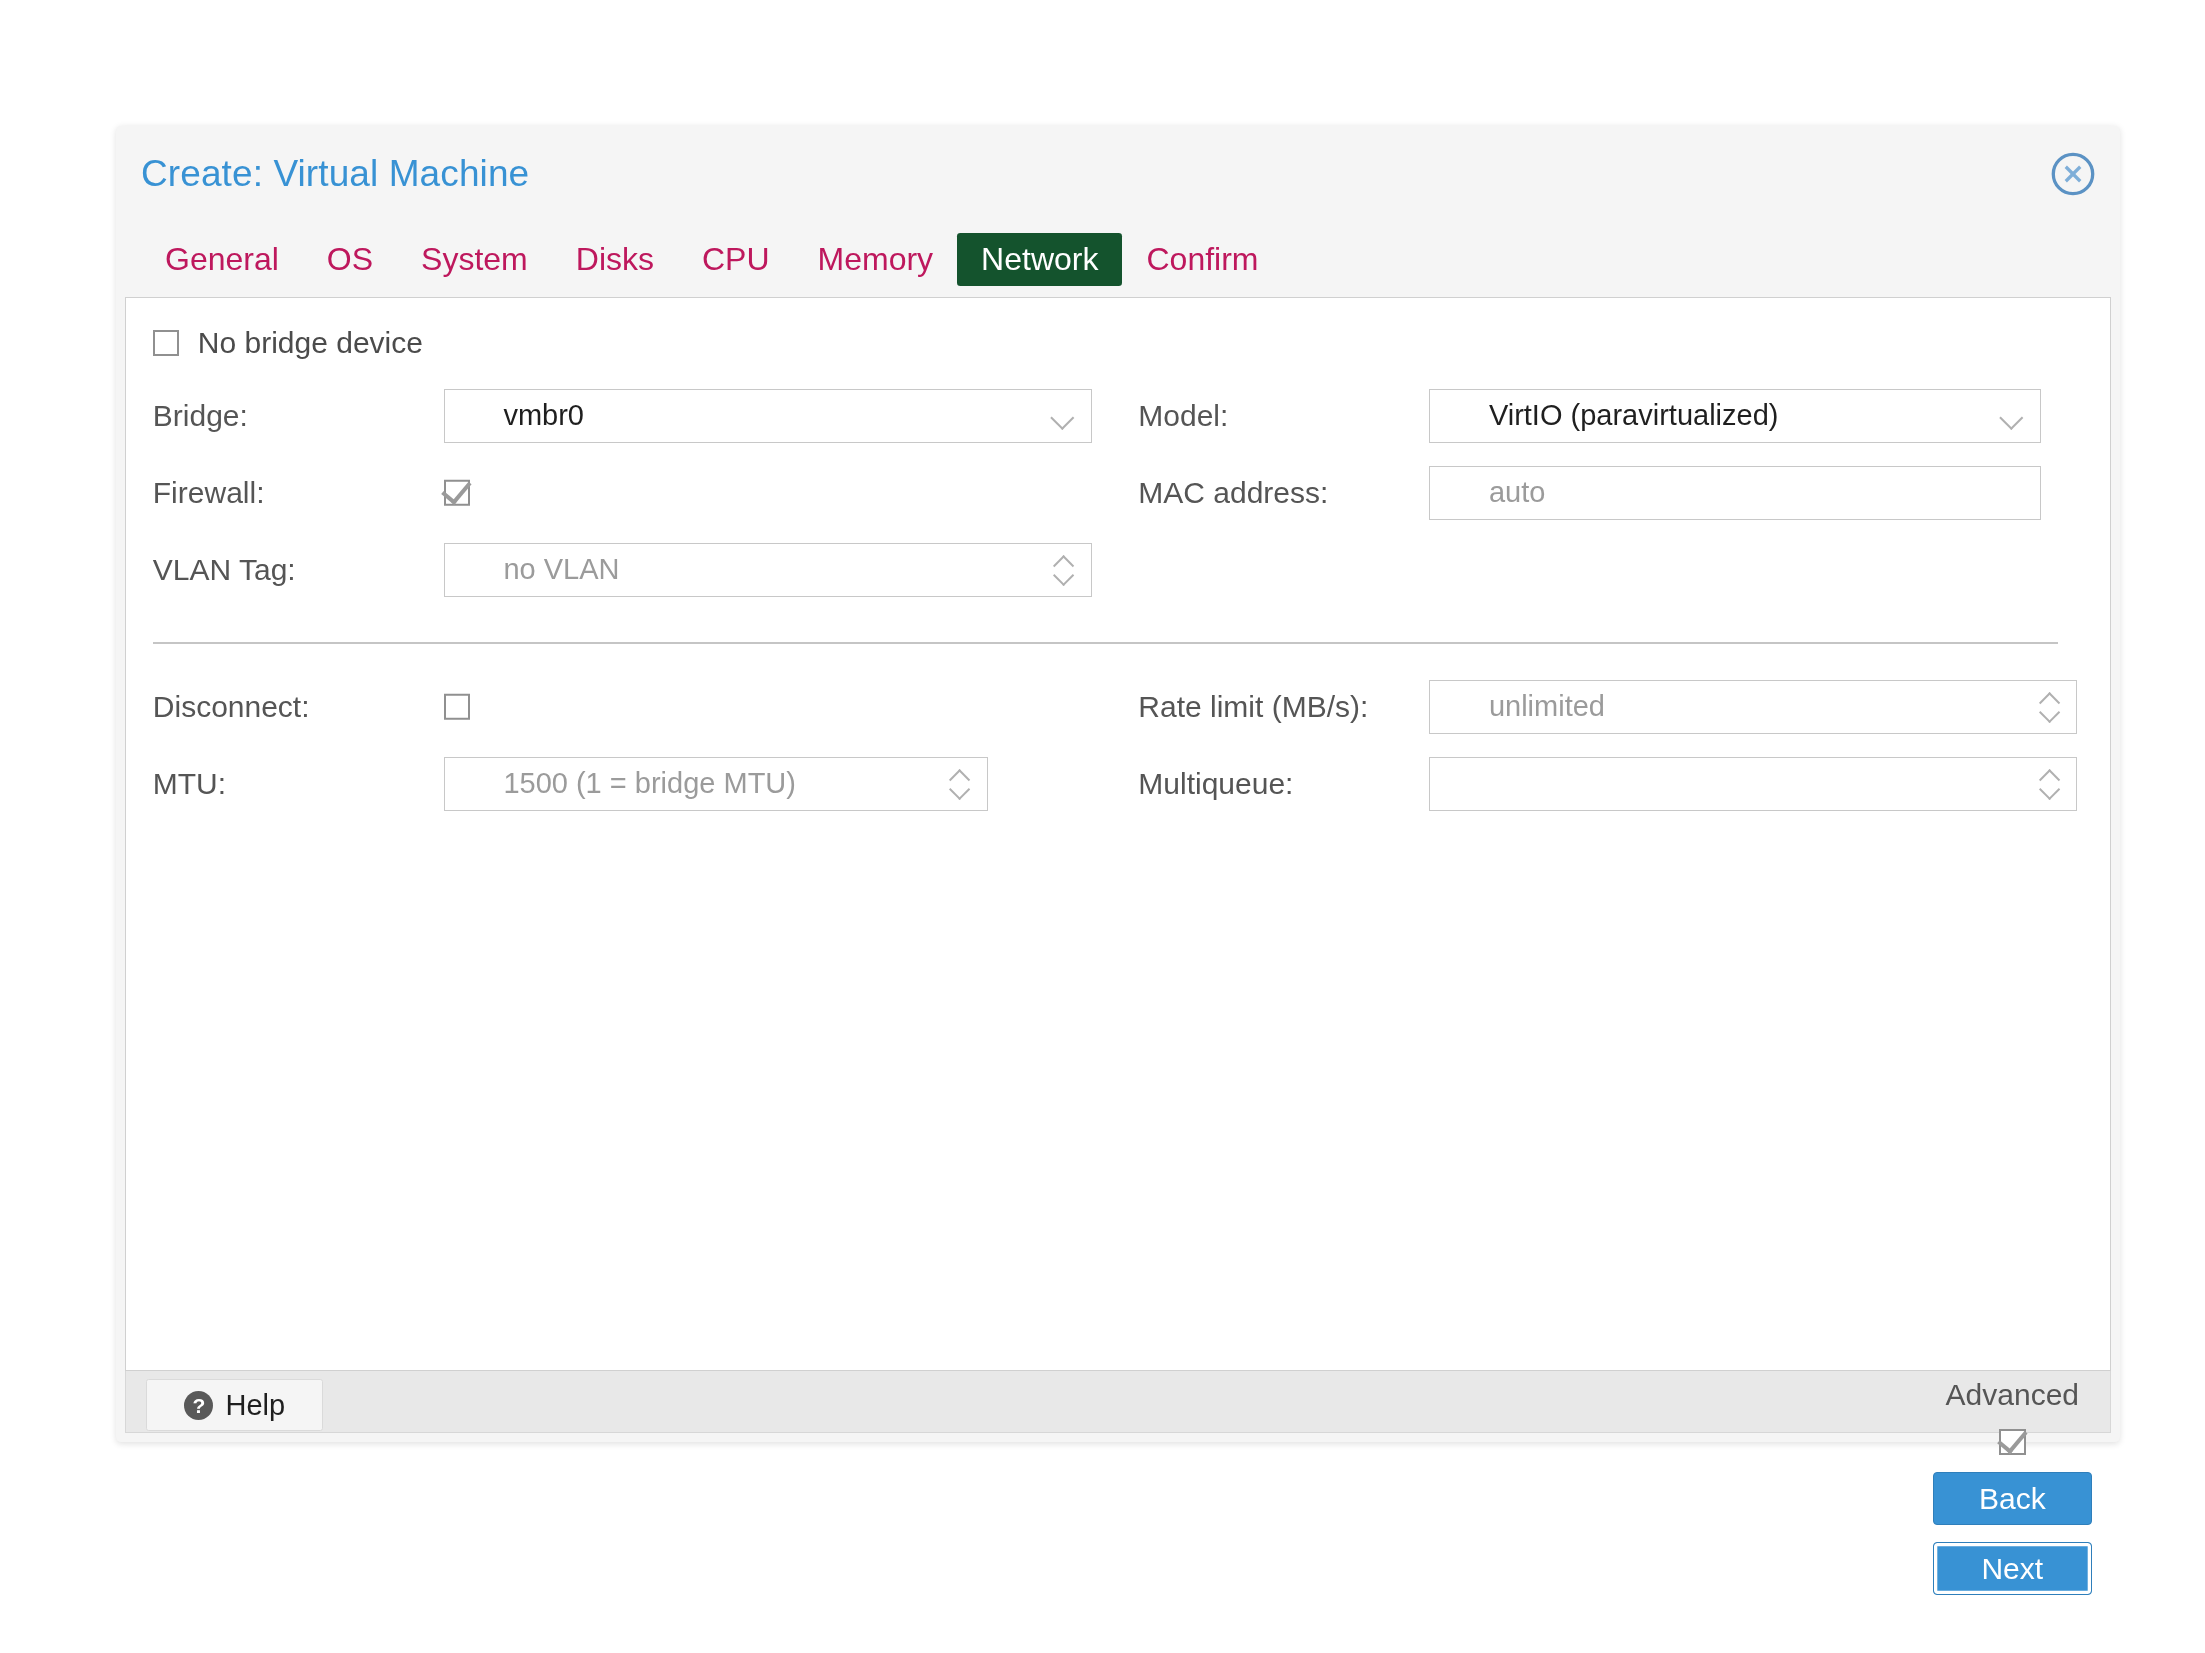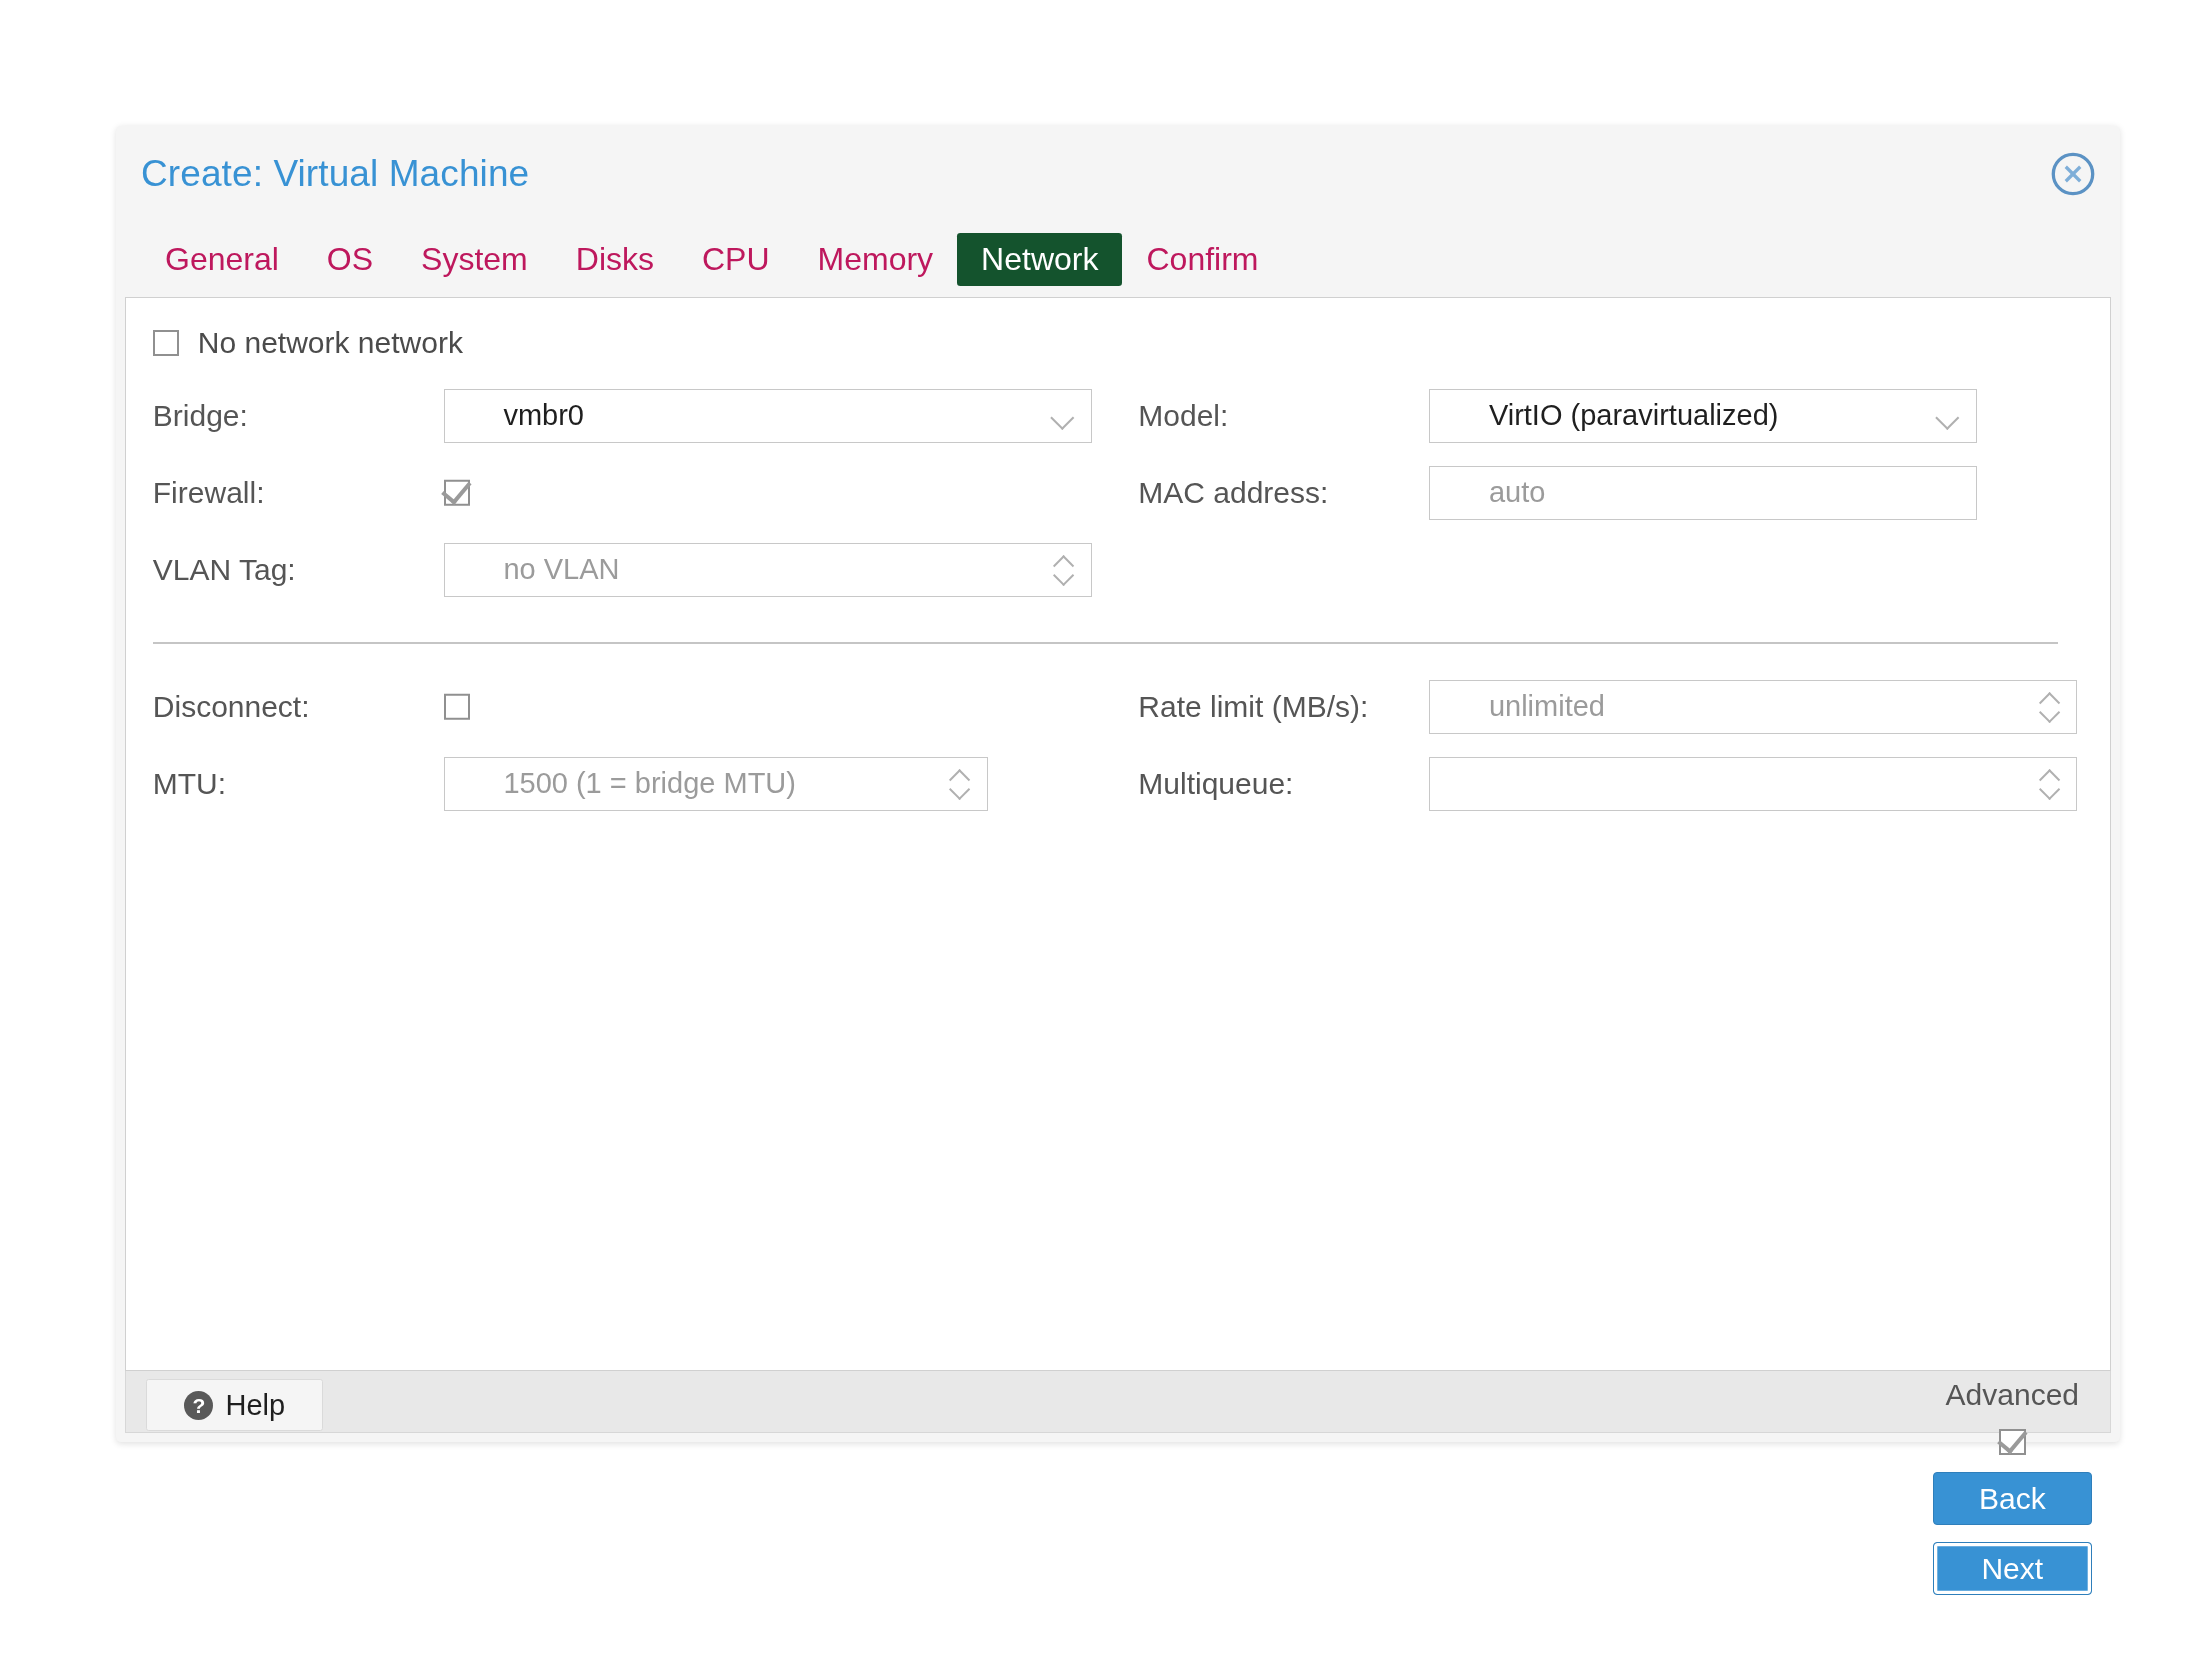--- a/index.html
+++ b/index.html
@@ -144,21 +144,21 @@
     font-size: 30px;
     color: #555555;
     white-space: nowrap;
   }
   .fctrl {
     position: absolute;
     top: 50%;
     transform: translateY(-50%);
   }
   .col-left  .fctrl { left: 291px; width: 648px; }
-  .col-right .fctrl { left: 291px; width: 548px; }
+  .col-right .fctrl { left: 291px; width: 612px; }
 
   .input-box {
     position: relative;
     height: 54px;
     background: #ffffff;
     border: 1.3px solid #c8c8c8;
     box-sizing: border-box;
     display: flex;
     align-items: center;
     cursor: text;
@@ -334,21 +334,21 @@
     <div class="tab">Memory</div>
     <div class="tab active">Network</div>
     <div class="tab">Confirm</div>
   </div>
 
   <div class="panel">
     <div class="form-area">
 
       <div class="nnd-row">
         <div class="checkbox"></div>
-        <div class="nnd-label">No network network</div>
+        <div class="nnd-label">No bridge device</div>
       </div>
 
       <div class="col-left">
 
         <div class="frow">
           <div class="flabel">Bridge:</div>
           <div class="fctrl">
             <div class="input-box">
               <span class="val">vmbr0</span>
               <span class="chevron"></span>

